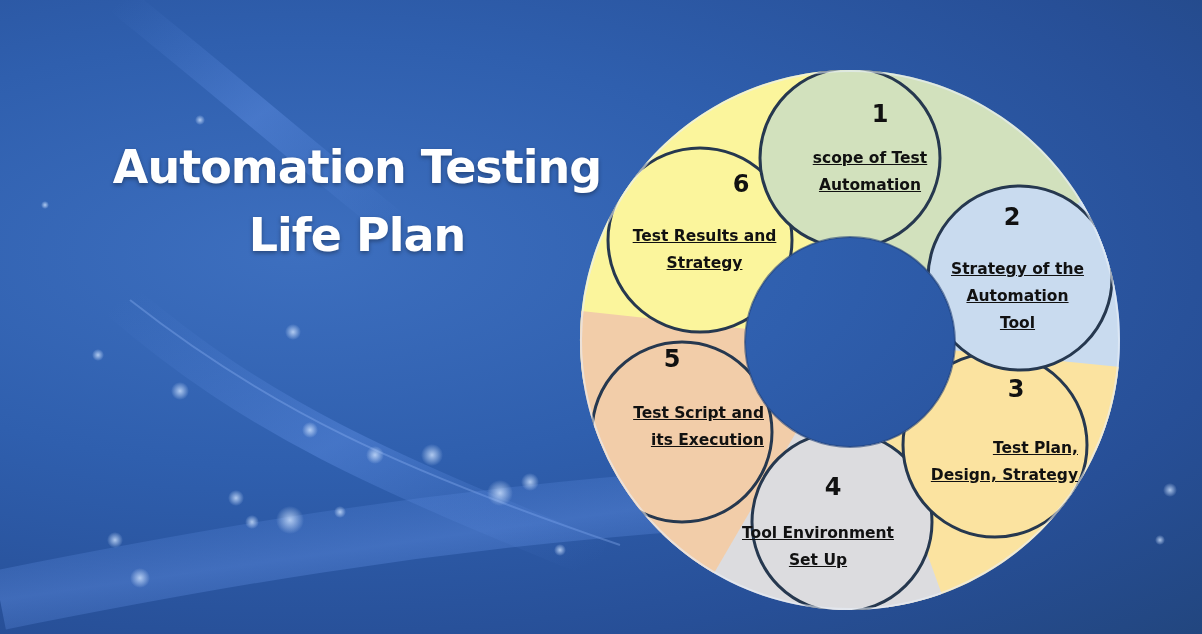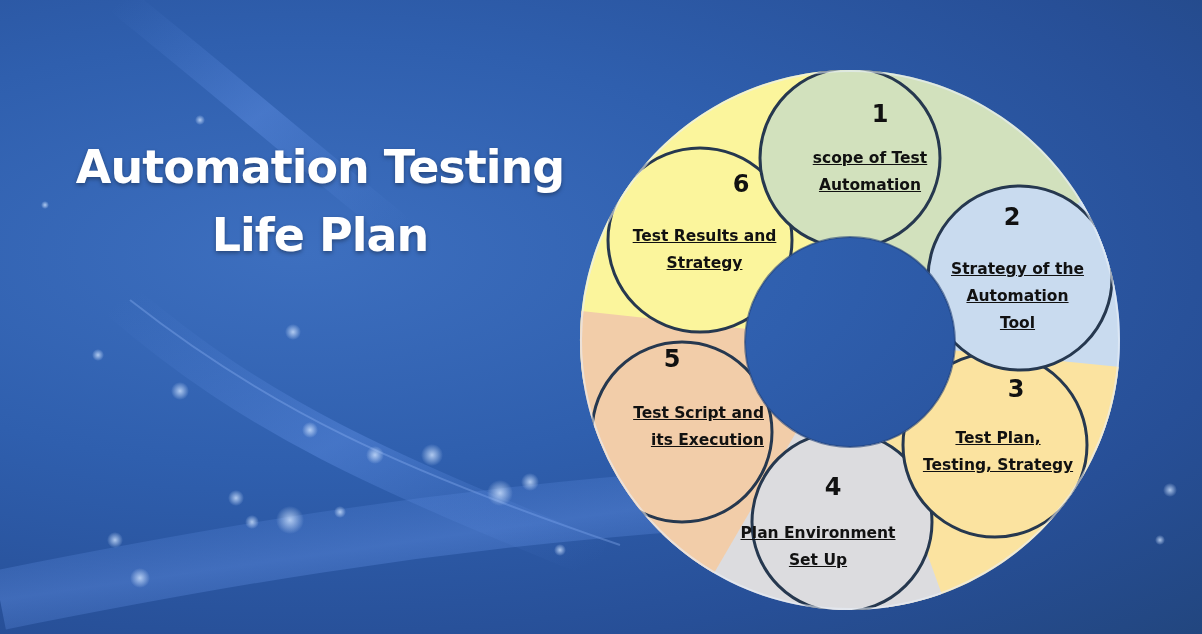--- a/index.html
+++ b/index.html
@@ -2,21 +2,21 @@
 <html><head>
 <meta charset="utf-8">
 <style>
   html,body{margin:0;padding:0;}
   body{width:1202px;height:634px;overflow:hidden;position:relative;
     background:radial-gradient(ellipse at 25% 40%, #3d6fbf 0%, #2f5fae 40%, #274f97 75%, #22467f 100%);
     font-family:"DejaVu Sans","Liberation Sans",sans-serif;}
   .bg-streak{position:absolute;pointer-events:none;}
   .title{position:absolute;left:0;top:133px;width:640px;text-align:center;color:#fff;
     font-family:"DejaVu Sans","Liberation Sans",sans-serif;font-weight:bold;font-size:46px;line-height:68px;
-    letter-spacing:-1px;text-shadow:0 2px 4px rgba(0,0,0,0.35);}
+    letter-spacing:-1px;text-shadow:0 2px 4px rgba(0,0,0,0.35);padding-left:37px;}
   .title span{display:block;}
   svg.cycle{position:absolute;left:0;top:0;}
   .lbl{position:absolute;text-align:center;color:#111;font-weight:bold;font-size:15.5px;line-height:27px;text-decoration:underline;}
   .num{position:absolute;text-align:center;color:#111;font-weight:bold;font-size:24px;}
 </style>
 </head>
 <body>
 
 <svg class="bg-streak" width="1202" height="634" viewBox="0 0 1202 634">
   <defs>
@@ -97,26 +97,26 @@
 
 <div class="lbl" style="left:790px;top:145px;width:160px;">
   <div>scope of Test</div>
   <div>Automation</div>
 </div>
 <div class="lbl" style="left:935px;top:256px;width:165px;">
   <div>Strategy of the</div>
   <div>Automation</div>
   <div>Tool</div>
 </div>
-<div class="lbl" style="left:918px;top:425px;width:160px;text-align:center;">
+<div class="lbl" style="left:918px;top:435px;width:160px;text-align:right;">
   <div>Test Plan,</div>
-  <div>Testing, Strategy</div>
+  <div>Design, Strategy</div>
 </div>
 <div class="lbl" style="left:730px;top:520px;width:176px;">
-  <div>Plan Environment</div>
+  <div>Tool Environment</div>
   <div>Set Up</div>
 </div>
 <div class="lbl" style="left:614px;top:400px;width:150px;text-align:right;">
   <div>Test Script and</div>
   <div>its Execution</div>
 </div>
 <div class="lbl" style="left:622px;top:223px;width:165px;">
   <div>Test Results and</div>
   <div>Strategy</div>
 </div>

